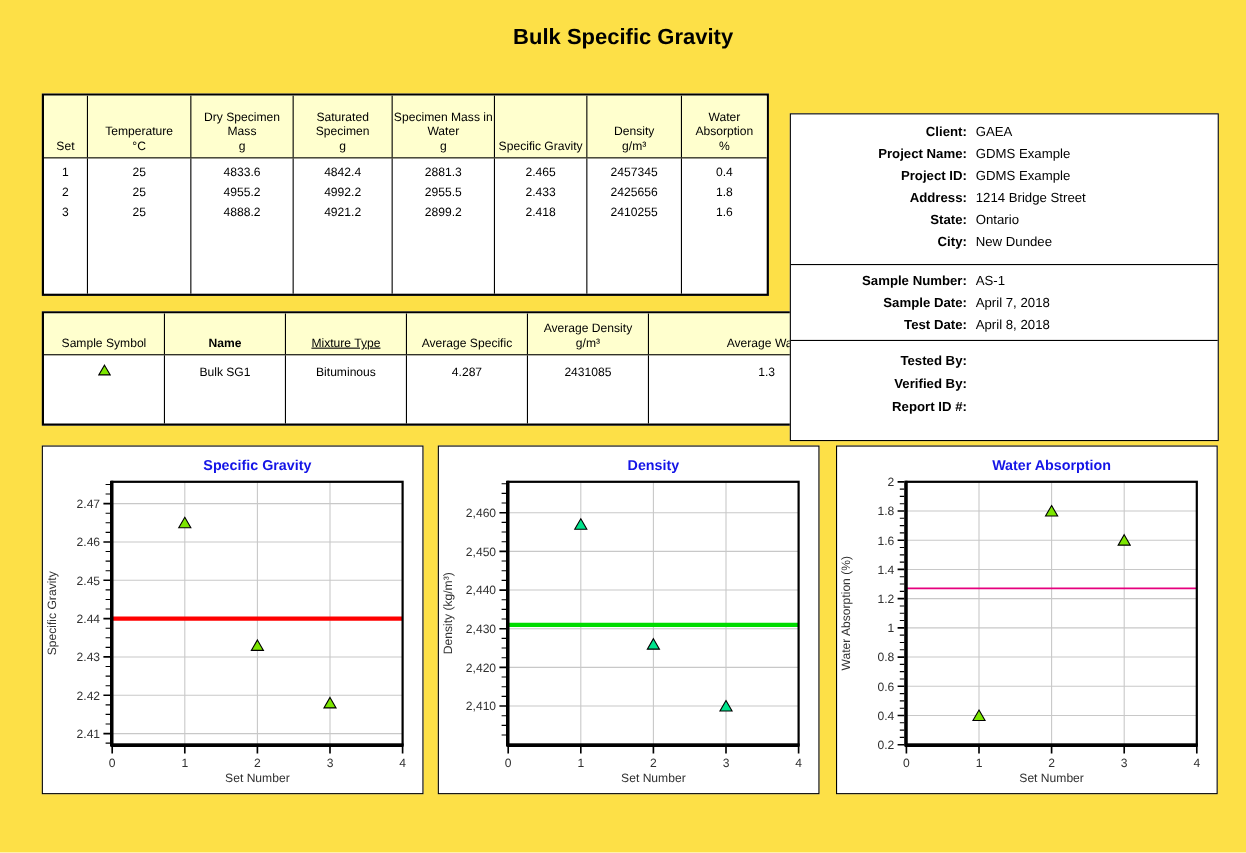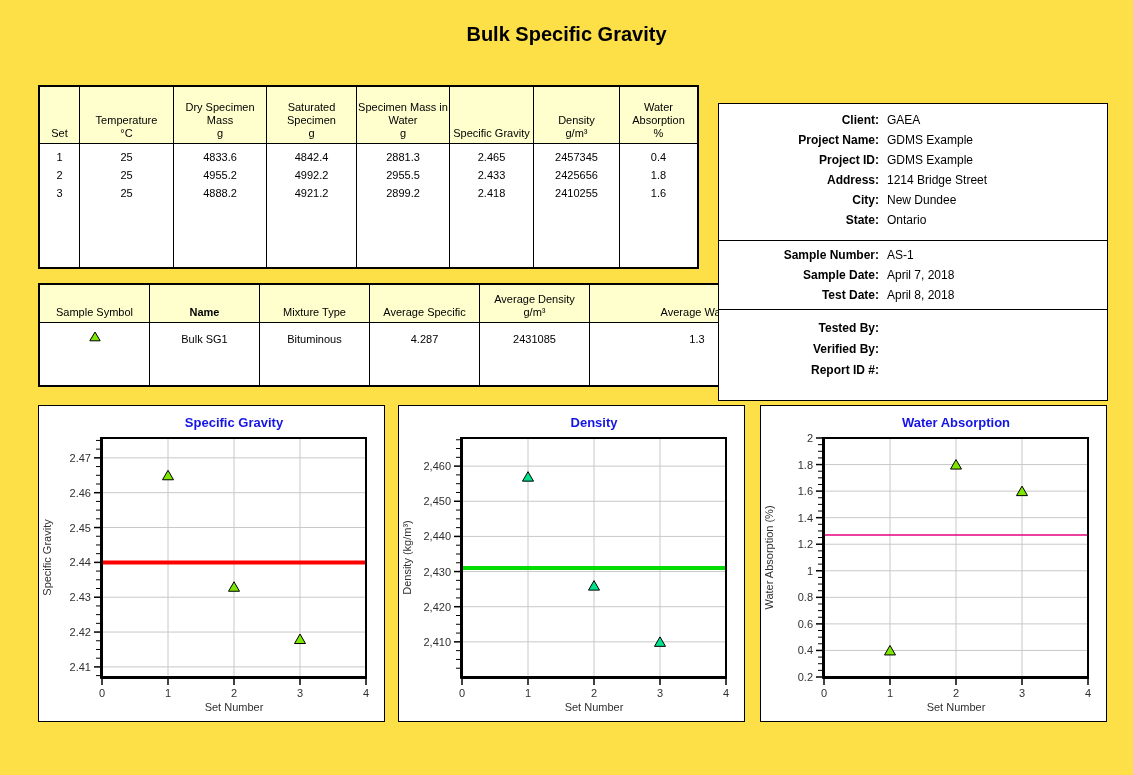--- a/index.html
+++ b/index.html
@@ -152,21 +152,21 @@
   <div id="summary-table" class="data-table">
     <div class="thead" id="summary-head" style="background: rgb(255, 255, 206);">
         <div class="th" style="width: 110px;">
           <div class="th-name">Sample Symbol</div>
           <div class="th-unit"></div>
         </div>
         <div class="th" style="width: 110px; font-weight: bold;">
           <div class="th-name">Name</div>
           <div class="th-unit"></div>
         </div>
-        <div class="th" style="width: 110px;">
+        <div class="th" style="width: 110px; text-decoration: underline;">
           <div class="th-name">Mixture Type</div>
           <div class="th-unit"></div>
         </div>
         <div class="th" style="width: 110px;">
           <div class="th-name">Average Specific</div>
           <div class="th-unit"></div>
         </div>
         <div class="th" style="width: 110px;">
           <div class="th-name">Average Density</div>
           <div class="th-unit">g/m³</div>
@@ -214,26 +214,26 @@
         </div>
         <div class="info-row">
           <div class="info-label">Project ID:</div>
           <div class="info-value">GDMS Example</div>
         </div>
         <div class="info-row">
           <div class="info-label">Address:</div>
           <div class="info-value">1214 Bridge Street</div>
         </div>
         <div class="info-row">
+          <div class="info-label">State:</div>
+          <div class="info-value">Ontario</div>
+        </div>
+        <div class="info-row">
           <div class="info-label">City:</div>
           <div class="info-value">New Dundee</div>
-        </div>
-        <div class="info-row">
-          <div class="info-label">State:</div>
-          <div class="info-value">Ontario</div>
         </div>
       </div>
       <div class="info-section s1">
         <div class="info-row">
           <div class="info-label">Sample Number:</div>
           <div class="info-value">AS-1</div>
         </div>
         <div class="info-row">
           <div class="info-label">Sample Date:</div>
           <div class="info-value">April 7, 2018</div>

